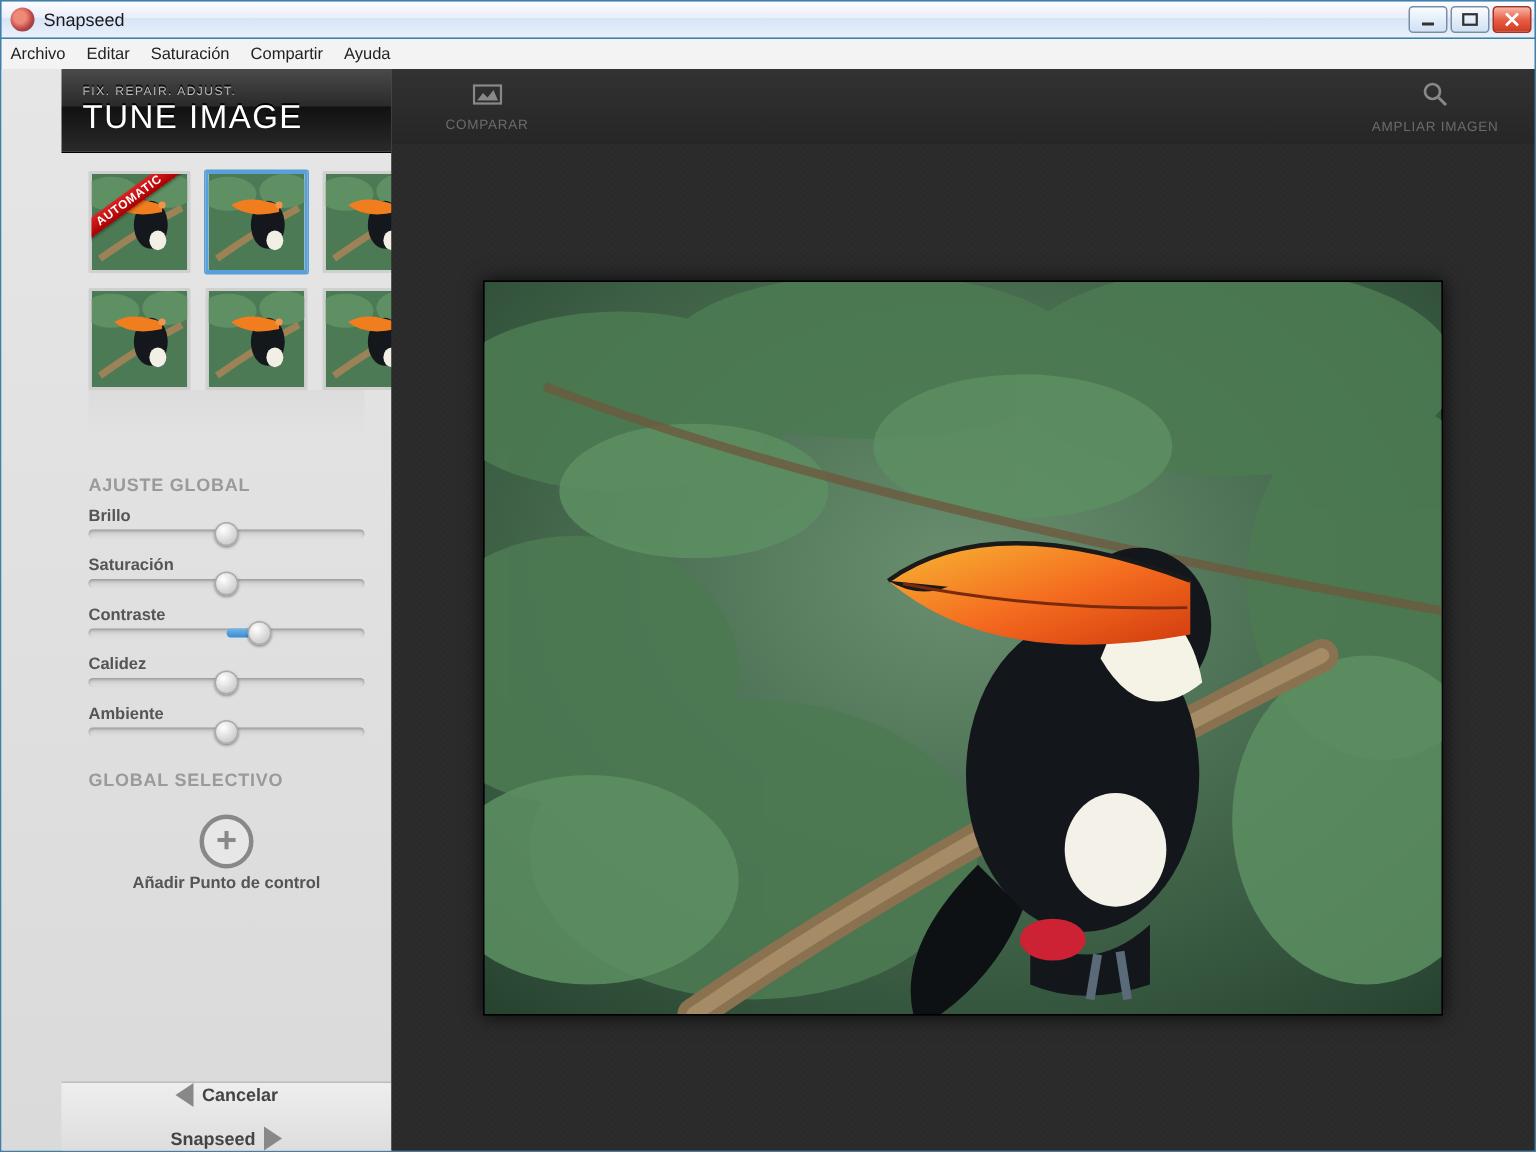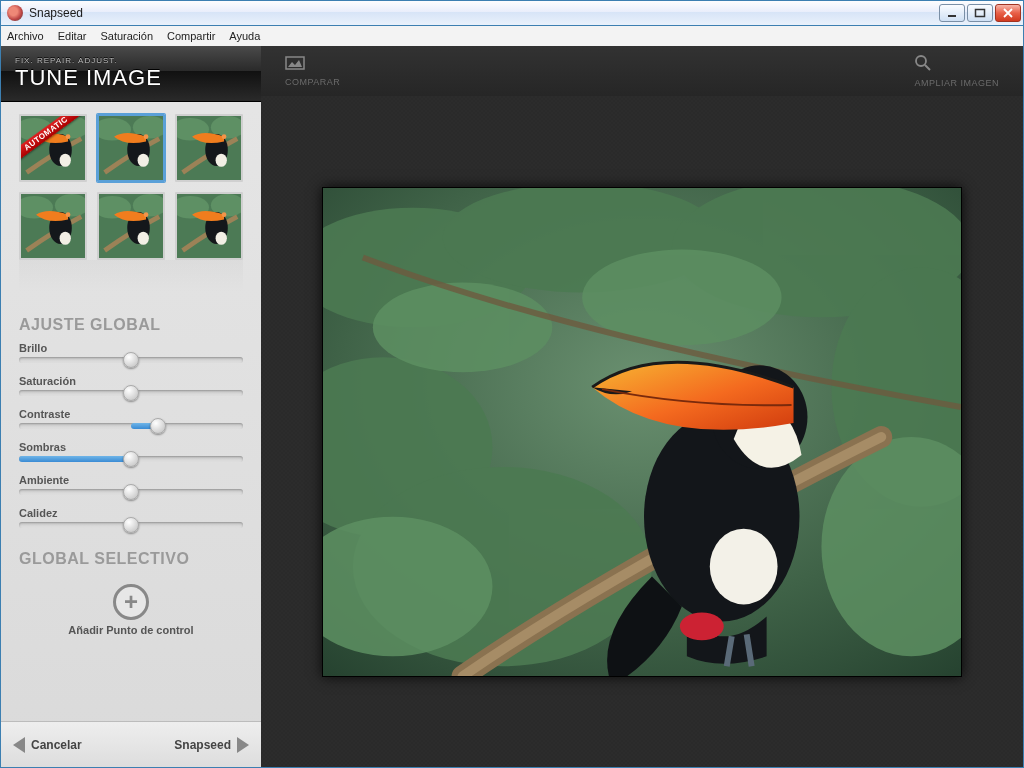--- a/index.html
+++ b/index.html
@@ -13,62 +13,62 @@
 .winbtn { width:26px;height:18px;border:1px solid #7a8fa6;border-radius:3px;background:linear-gradient(#fafcff,#cfe0f4);font-size:10px;display:flex;align-items:center;justify-content:center;color:#333; cursor:default;}
 .winbtn.close { background:linear-gradient(#f7b5a8,#e86048 50%,#d13a1f);border-color:#a13321;color:#fff; }
 .winbtn svg { width:12px;height:10px; }
 
 
 .menubar { height:20px;background:#f3f3f3;border-left:1px solid #3c7fb1;border-right:1px solid #3c7fb1;display:flex;align-items:center;padding:0 6px;gap:14px;font-size:11px;color:#222; }
 .menubar span { cursor:default; }
 
 
 .app { display:flex; height:722px; border:1px solid #3c7fb1; border-top:none; }
-.sidebar { width:260px; background:linear-gradient(#e6e6e6,#dadada); display:flex;flex-direction:column; }
+.sidebar { width:260px; background:linear-gradient(#e6e6e6,#dadada); display:flex;flex-direction:column;padding-left:40px; }
 .canvas-area { flex:1; background:#2b2b2b; position:relative; display:flex;flex-direction:column; }
 
 
 .tool-head { background:linear-gradient(180deg,#4a4a4a 0%,#2a2a2a 45%,#111 46%,#2a2a2a 100%);color:#fff;padding:10px 14px;border-bottom:1px solid #000; text-shadow:0 -1px 0 #000;}
 .tool-sub { font-size:8px;letter-spacing:1px;color:#b8b8b8; }
 .tool-title { font-size:22px;font-weight:300;letter-spacing:1px; }
 
 
 .presets { padding:12px 18px 0; display:grid; grid-template-columns:repeat(3,1fr); gap:10px; }
 .preset { position:relative;width:68px;height:68px;border:2px solid #d0d0d0;border-radius:1px;overflow:hidden;cursor:pointer; }
 .preset.selected { border-color:#5aa0d8; box-shadow:0 0 0 1px #5aa0d8; }
 .preset .mini { width:100%;height:100%; }
 .ribbon { position:absolute;left:-20px;top:12px;width:90px;transform:rotate(-36deg);background:linear-gradient(#d22,#a00);color:#fff;font-size:8px;text-align:center;font-weight:bold;letter-spacing:0.5px;padding:1px 0;box-shadow:0 1px 2px rgba(0,0,0,.4); }
 .presets-reflect { height:40px;margin:0 18px 6px;background:linear-gradient(rgba(200,200,200,.35),transparent 80%);opacity:.7; }
 
 
-.sect-label { font-size:16px;color:#9a9a9a;font-weight:bold;letter-spacing:0.5px;margin:10px 18px 8px; }
+.sect-label { font-size:12px;color:#9a9a9a;font-weight:bold;letter-spacing:0.5px;margin:10px 18px 8px; }
 
 
 .sliders { padding:0 18px; }
 .slider-row { margin-bottom:12px; }
 .slider-row label { font-size:11px;color:#555;font-weight:bold;display:block;margin-bottom:3px; }
 .track { position:relative;height:6px;background:linear-gradient(#c6c6c6,#e2e2e2);border-radius:3px;box-shadow:inset 0 1px 2px rgba(0,0,0,.25); }
 .fill { position:absolute;top:0;bottom:0;background:linear-gradient(#6fb5e8,#3a8bd4);border-radius:3px; }
 .thumb { position:absolute;top:-5px;width:16px;height:16px;margin-left:-8px;border-radius:50%;background:radial-gradient(circle at 35% 30%,#fff,#d7d7d7 60%,#bcbcbc);box-shadow:0 1px 2px rgba(0,0,0,.4);border:1px solid #aaa;cursor:pointer; }
 
 
 .add-cp { text-align:center;margin:8px 0 0;cursor:pointer; }
 .add-cp .circle { width:36px;height:36px;margin:0 auto 4px;border:3px solid #888;border-radius:50%;display:flex;align-items:center;justify-content:center;color:#888;font-size:24px;font-weight:bold;background:#e7e7e7; }
 .add-cp .lbl { font-size:11px;color:#555;font-weight:bold; }
 
 
-.bottom-bar { margin-top:auto;height:46px;border-top:1px solid #bcbcbc;background:linear-gradient(#eee,#ddd);display:flex;align-items:center;padding:0 12px;justify-content:space-between; }
+.bottom-bar { margin-top:auto;height:46px;border-top:1px solid #bcbcbc;background:linear-gradient(#eee,#ddd);display:flex;align-items:center;padding:0 12px;justify-content:space-between;flex-direction:column; }
 .bb-btn { display:flex;align-items:center;gap:6px;font-size:12px;font-weight:bold;color:#444;cursor:pointer; }
 .bb-btn .tri { width:0;height:0;border-top:8px solid transparent;border-bottom:8px solid transparent; }
 .tri.left { border-right:12px solid #888; }
 .tri.right { border-left:12px solid #888; }
 
 
 .canvas-top { height:50px;display:flex;align-items:center;justify-content:space-between;padding:0 24px;color:#6b6b6b;font-size:9px;letter-spacing:0.5px; background:linear-gradient(rgba(50,50,50,1),rgba(38,38,38,1));}
-.ct-item { cursor:pointer; }
+.ct-item { text-align:center;cursor:pointer;margin-left:12px; }
 .ct-item .ico { font-size:16px;display:block;margin-bottom:2px;color:#888; }
 
 
 .stage-outer { flex:1;display:flex;align-items:center;justify-content:center;background:repeating-conic-gradient(#2c2c2c 0 25%,#2a2a2a 0 50%) 0 0/4px 4px; }
 .stage-outer>.frame { width:640px;height:490px;border:1px solid #000;box-shadow:0 0 12px rgba(0,0,0,.8);background:#111; }
 
 
 .toucan-scene { width:100%;height:100%; }
 </style>
 </head>
@@ -193,35 +193,28 @@
     </div>
         </div>
         <div class="slider-row">
     <label>Contraste</label>
     <div class="track">
       <div class="fill" style="left:50%;width:12%"></div>
       <div class="thumb" style="left:62%"></div>
     </div>
         </div>
         <div class="slider-row">
-    <label>Sombras</label>
-    <div class="track">
-      <div class="fill" style="left:0%;width:50%"></div>
-      <div class="thumb" style="left:50%"></div>
-    </div>
-        </div>
-        <div class="slider-row">
-    <label>Ambiente</label>
+    <label>Calidez</label>
     <div class="track">
       <div class="fill" style="left:50%;width:0%"></div>
       <div class="thumb" style="left:50%"></div>
     </div>
         </div>
         <div class="slider-row">
-    <label>Calidez</label>
+    <label>Ambiente</label>
     <div class="track">
       <div class="fill" style="left:50%;width:0%"></div>
       <div class="thumb" style="left:50%"></div>
     </div>
         </div>
       </div>
 
     <div class="sect-label">GLOBAL SELECTIVO</div>
     <div class="add-cp">
       <div class="circle">+</div>

